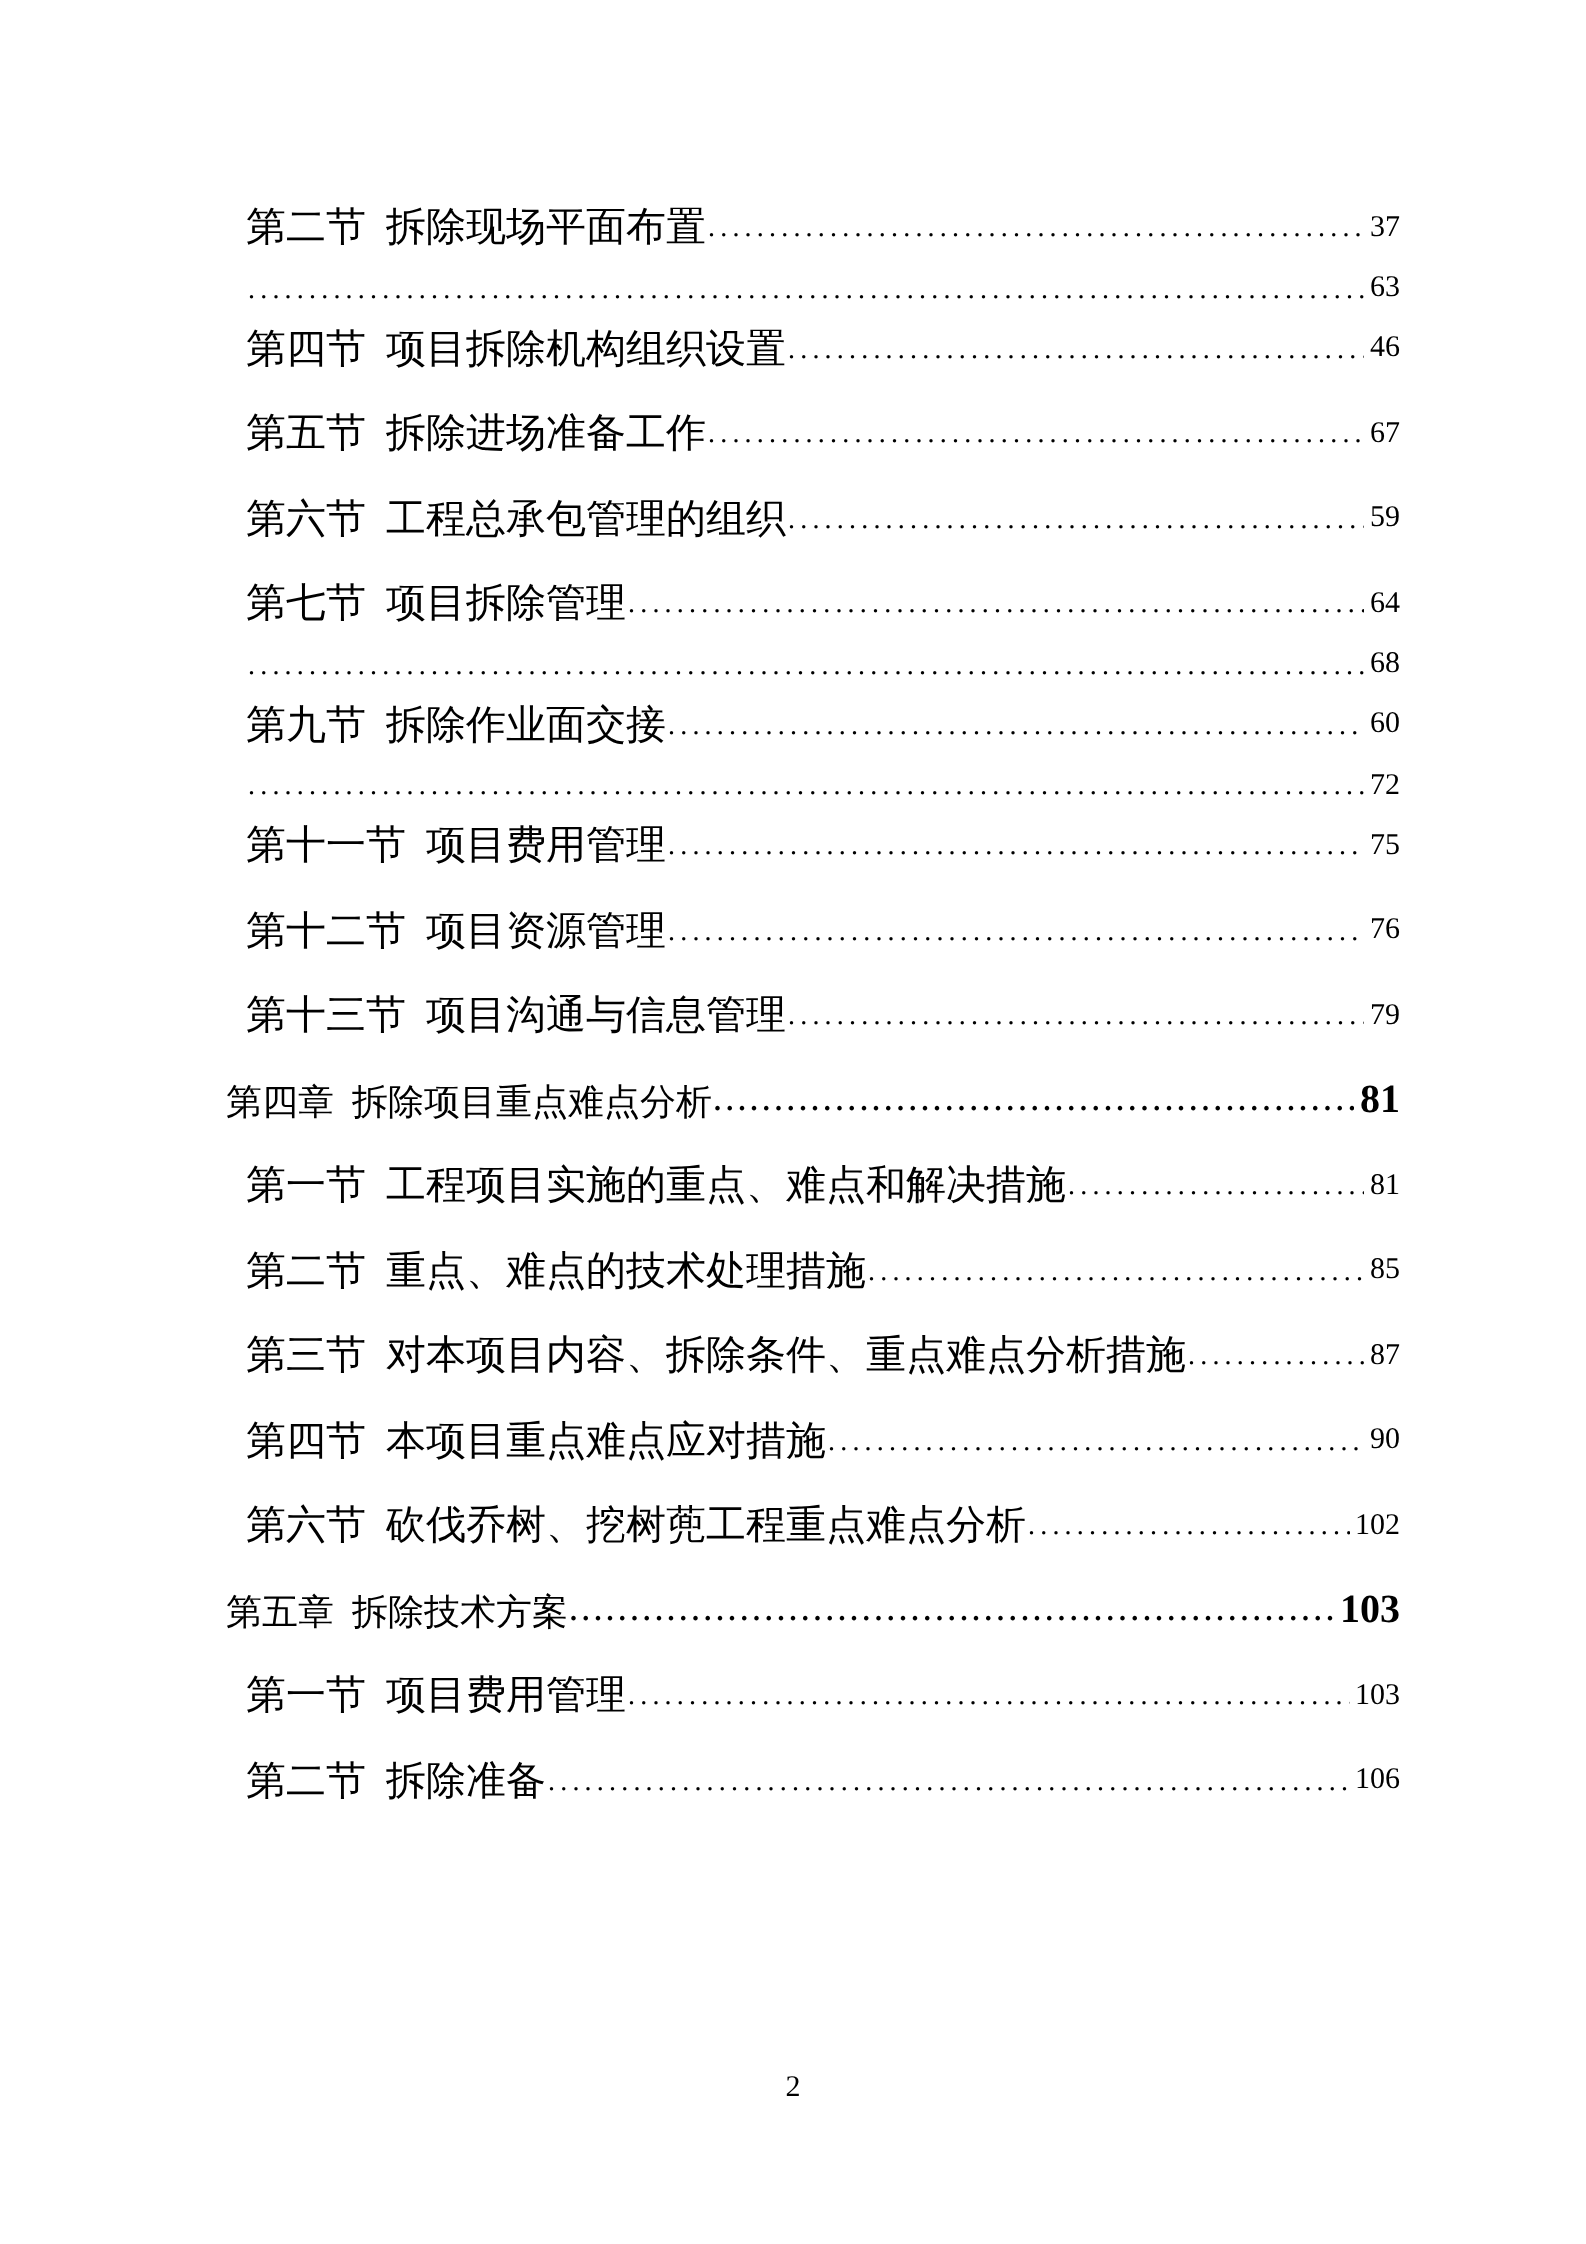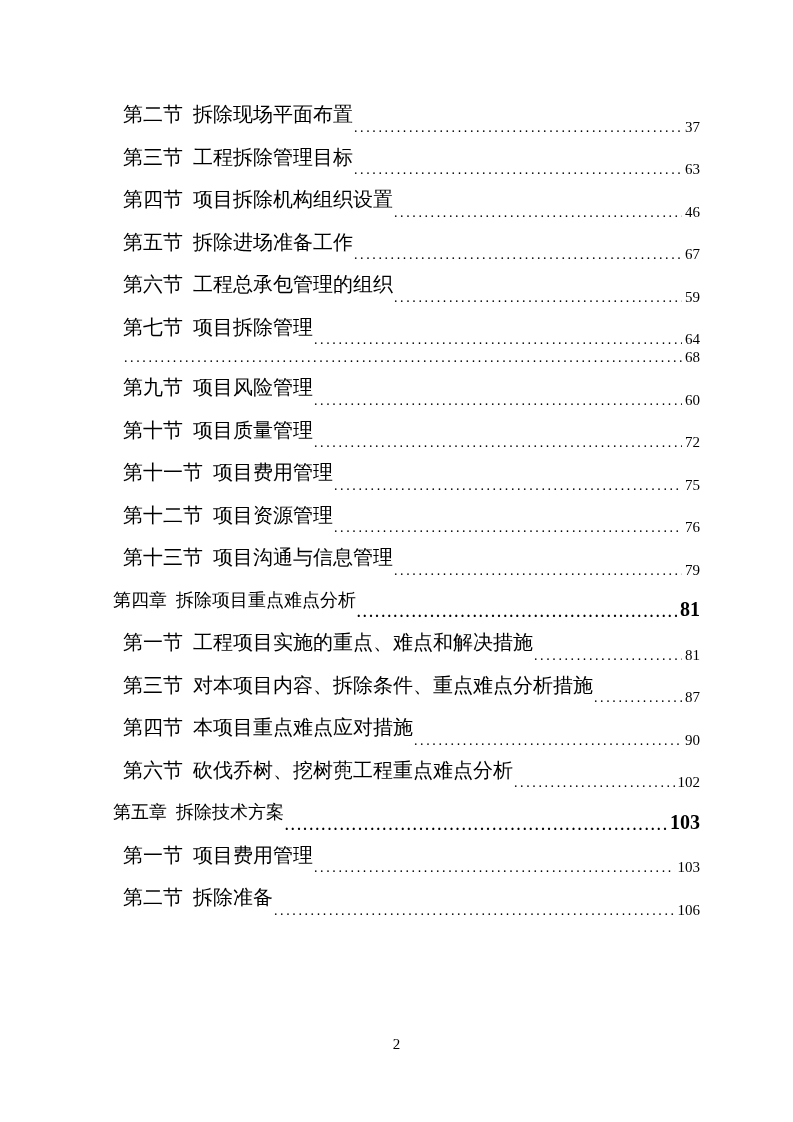--- a/index.html
+++ b/index.html
@@ -17,21 +17,21 @@
     color: #000000;
   }
   .toc {
     position: absolute;
     top: 93px;
     left: 113px;
     width: 587px;
   }
   .toc-row {
     display: flex;
-    align-items: flex-end;
+    align-items: center;
     white-space: pre;
   }
   .toc-row.section {
     padding-left: 10px;
   }
   .toc-label {
     font-size: 20px;
     line-height: 42.5px;
     flex: 0 0 auto;
   }
@@ -76,21 +76,20 @@
 <body>
 
 <div class="page">
   <div class="toc">
       <div class="toc-row section">
     <span class="toc-label">第二节 拆除现场平面布置</span>
     <span class="leader"></span>
     <span class="toc-page">37</span>
   </div>
       <div class="toc-row section">
-    <span class="toc-label">第三节 工程拆除管理目标</span>
     <span class="leader"></span>
     <span class="toc-page">63</span>
   </div>
       <div class="toc-row section">
     <span class="toc-label">第四节 项目拆除机构组织设置</span>
     <span class="leader"></span>
     <span class="toc-page">46</span>
   </div>
       <div class="toc-row section">
     <span class="toc-label">第五节 拆除进场准备工作</span>
@@ -105,26 +104,25 @@
       <div class="toc-row section">
     <span class="toc-label">第七节 项目拆除管理</span>
     <span class="leader"></span>
     <span class="toc-page">64</span>
   </div>
       <div class="toc-row section">
     <span class="leader"></span>
     <span class="toc-page">68</span>
   </div>
       <div class="toc-row section">
-    <span class="toc-label">第九节 项目风险管理</span>
+    <span class="toc-label">第九节 拆除作业面交接</span>
     <span class="leader"></span>
     <span class="toc-page">60</span>
   </div>
       <div class="toc-row section">
-    <span class="toc-label">第十节 项目质量管理</span>
     <span class="leader"></span>
     <span class="toc-page">72</span>
   </div>
       <div class="toc-row section">
     <span class="toc-label">第十一节 项目费用管理</span>
     <span class="leader"></span>
     <span class="toc-page">75</span>
   </div>
       <div class="toc-row section">
     <span class="toc-label">第十二节 项目资源管理</span>
@@ -138,20 +136,25 @@
   </div>
       <div class="toc-row chapter">
     <span class="toc-label">第四章 拆除项目重点难点分析</span>
     <span class="leader"></span>
     <span class="toc-page">81</span>
   </div>
       <div class="toc-row section">
     <span class="toc-label">第一节 工程项目实施的重点、难点和解决措施</span>
     <span class="leader"></span>
     <span class="toc-page">81</span>
+  </div>
+      <div class="toc-row section">
+    <span class="toc-label">第二节 重点、难点的技术处理措施</span>
+    <span class="leader"></span>
+    <span class="toc-page">85</span>
   </div>
       <div class="toc-row section">
     <span class="toc-label">第三节 对本项目内容、拆除条件、重点难点分析措施</span>
     <span class="leader"></span>
     <span class="toc-page">87</span>
   </div>
       <div class="toc-row section">
     <span class="toc-label">第四节 本项目重点难点应对措施</span>
     <span class="leader"></span>
     <span class="toc-page">90</span>

